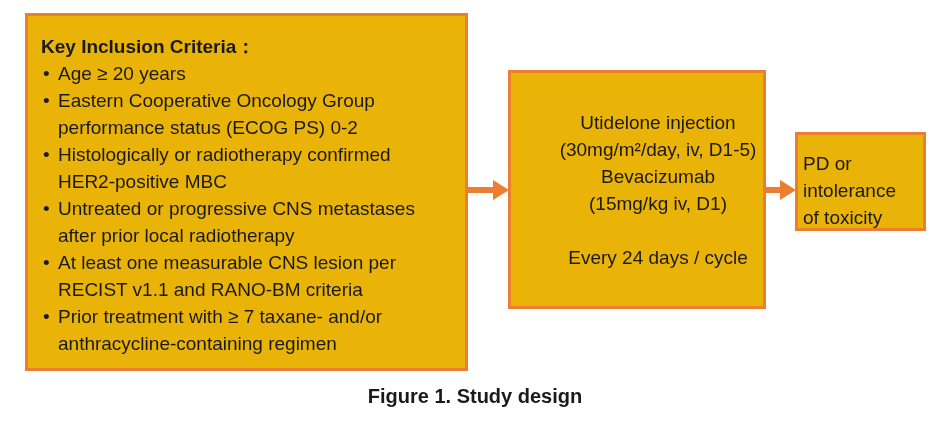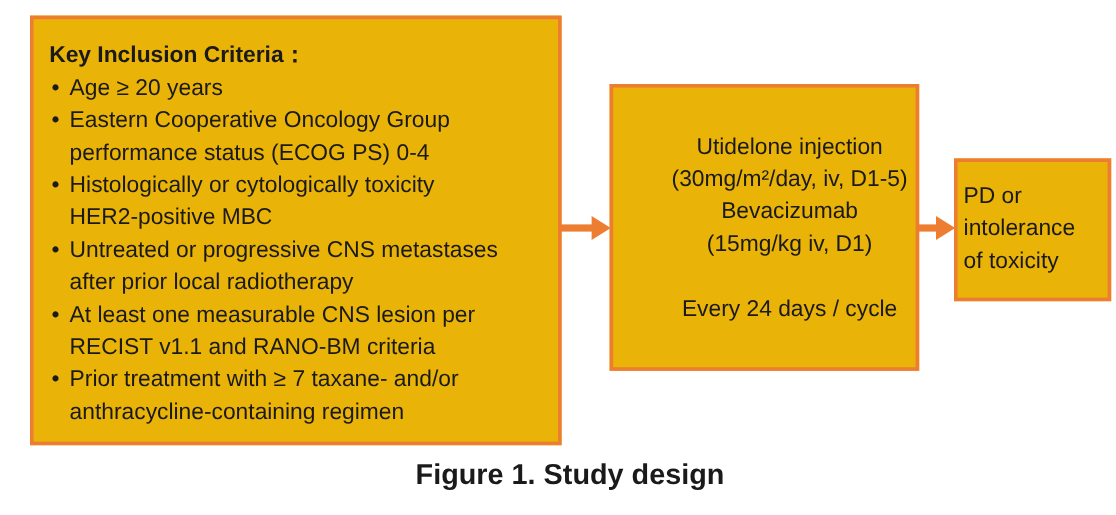--- a/index.html
+++ b/index.html
@@ -50,21 +50,21 @@
     text-align: center;
     font-size: 19px;
     line-height: 27px;
     padding-left: 42px;
   }
   .treatment-regimen { white-space: pre-line; }
   .treatment-schedule { white-space: pre-line; margin-top: 27px; }
   
   .endpoint-box {
     left: 795px; top: 132px;
-    width: 131px; height: 119px;
+    width: 131px; height: 99px;
     padding: 15px 2px 0 5px;
     font-size: 19px;
     line-height: 27px;
     white-space: pre-line;
   }
   
   .arrow-shaft {
     position: absolute;
     height: 6px;
     background: var(--accent);
@@ -79,37 +79,37 @@
   .arrow1 .arrow-shaft { left: 466px; top: 187px; width: 30px; }
   .arrow1 .arrow-head  { left: 493px; top: 180px; }
   .arrow2 .arrow-shaft { left: 764px; top: 187px; width: 19px; }
   .arrow2 .arrow-head  { left: 780px; top: 180px; }
   
   .figure-caption {
     position: absolute;
     left: 20px; top: 381px;
     width: 910px;
     text-align: center;
-    font-size: 24px;
+    font-size: 20px;
     font-weight: bold;
     line-height: 30px;
   }
 </style>
 </head>
 <body>
 
 <div class="canvas">
 
   <div class="box inclusion-box">
     <div class="inclusion-title">Key Inclusion Criteria：</div>
     <ul class="bullet-list">
       <li>Age ≥ 20 years</li>
       <li>Eastern Cooperative Oncology Group
-performance status (ECOG PS) 0-4</li>
-      <li>Histologically or cytologically toxicity
+performance status (ECOG PS) 0-2</li>
+      <li>Histologically or radiotherapy confirmed
 HER2-positive MBC</li>
       <li>Untreated or progressive CNS metastases
 after prior local radiotherapy</li>
       <li>At least one measurable CNS lesion per
 RECIST v1.1 and RANO-BM criteria</li>
       <li>Prior treatment with ≥ 7 taxane- and/or
 anthracycline-containing regimen</li>
     </ul>
   </div>
 

